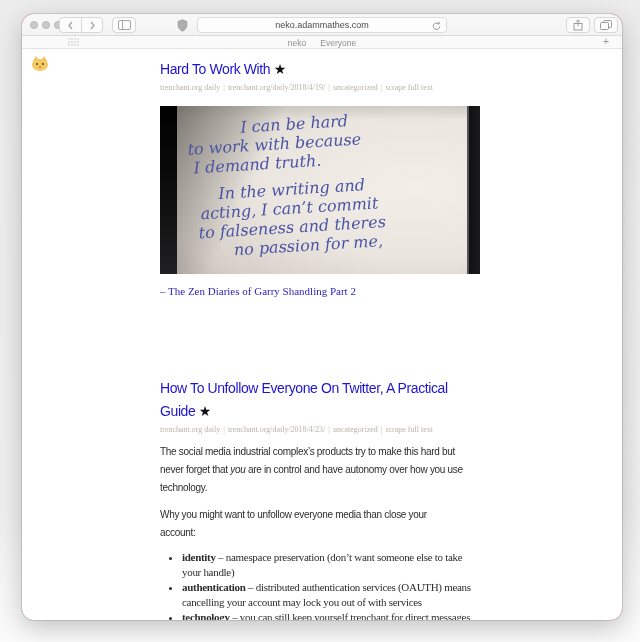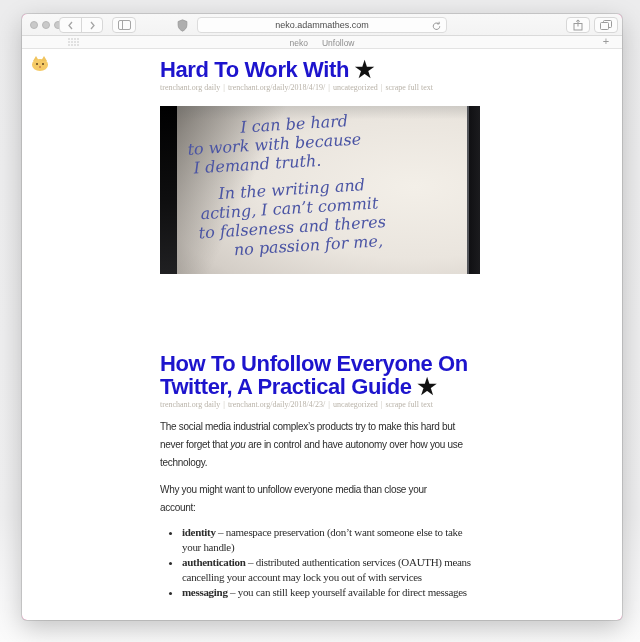--- a/index.html
+++ b/index.html
@@ -7,21 +7,21 @@
   body {
     font-family: "Liberation Sans", sans-serif;
     background: linear-gradient(180deg, #ececed 0%, #efeff0 80%, #f7f7f8 92%, #fbfbfb 100%);
     position: relative;
     overflow: hidden;
   }
 
   
   .window {
     position: absolute; left: 22px; top: 14px; width: 600px; height: 606px;
-    border-radius: 5px;
+    border-radius: 12px;
     background: #ec4899;
     box-shadow: 0 0 0 1px rgba(0,0,0,0.12), 0 8px 26px rgba(0,0,0,0.22);
     overflow: hidden;
     display: flex; flex-direction: column;
   }
 
   
   .toolbar {
     height: 22px; flex: 0 0 auto; position: relative;
     background: linear-gradient(#f8f8f8, #f3f3f3);
@@ -93,21 +93,21 @@
   .cat-head::after {
     content: ""; position: absolute; left: 7px; top: 7px; width: 2px; height: 2px;
     border-radius: 50%; background: #c77d4f;
   }
 
   .article { position: absolute; left: 138px; top: 0; width: 320px; }
 
   .post-title {
     margin-top: 9px;
     font-family: "Liberation Sans", sans-serif;
-    font-size: 22px; line-height: 23px; font-weight: bold; letter-spacing: -0.4px;
+    font-size: 14px; line-height: 23px; font-weight: normal; letter-spacing: -0.4px;
     color: #1d14cd;
   }
   .post2 .post-title { margin-top: 0; }
   .star { color: #111111; letter-spacing: 0; }
 
   .meta {
     margin-top: 2px; white-space: nowrap;
     font-family: "Liberation Serif", serif;
     font-size: 8px; color: #b9b3a9;
   }
@@ -250,21 +250,21 @@
               <circle cx="10" cy="4" r="0.7"></circle>
             <circle cx="1" cy="7" r="0.7"></circle>
               <circle cx="4" cy="7" r="0.7"></circle>
               <circle cx="7" cy="7" r="0.7"></circle>
               <circle cx="10" cy="7" r="0.7"></circle>
           </g>
         </svg>
       </span>
       <div class="fav-items">
         <span class="fav-item">neko</span>
-        <span class="fav-item">Unfollow</span>
+        <span class="fav-item">Everyone</span>
       </div>
       <span class="newtab-btn">+</span>
     </div>
 
     <div class="content">
 
       <span class="cat">
           <span class="cat-head"></span>
         </span>
 
@@ -282,34 +282,35 @@
               <div class="hw-line">I can be hard</div>
               <div class="hw-line">to work with because</div>
               <div class="hw-line">I demand truth.</div>
               <div class="hw-line">In the writing and</div>
               <div class="hw-line">acting, I can’t commit</div>
               <div class="hw-line">to falseness and theres</div>
               <div class="hw-line">no passion for me,</div>
             </div>
           </div>
 
+          <div class="caption">– The Zen Diaries of Garry Shandling Part 2</div>
         </section>
 
         <section class="post post2">
           <h1 class="post-title"><span>How To Unfollow Everyone On Twitter, A Practical Guide</span> <span class="star">★</span></h1>
           <div class="meta"><span>trenchant.org daily</span><span class="sep">|</span><span>trenchant.org/daily/2018/4/23/</span><span class="sep">|</span><span>uncategorized</span><span class="sep">|</span><span>scrape full text</span></div>
 
           <p class="body-text"><span>The social media industrial complex’s products try to make this hard but never forget that </span><em>you</em><span> are in control and have autonomy over how you use technology.</span></p>
 
           <p class="body-text question">Why you might want to unfollow everyone media than close your account:</p>
 
           <ul class="post-list">
             <li><b>identity</b><span> – namespace preservation (don’t want someone else to take your handle)</span></li>
             <li><b>authentication</b><span> – distributed authentication services (OAUTH) means cancelling your account may lock you out of with services</span></li>
-            <li><b>messaging</b><span> – you can still keep yourself available for direct messages</span></li>
+            <li><b>technology</b><span> – you can still keep yourself trenchant for direct messages</span></li>
           </ul>
         </section>
 
       </div>
     </div>
 
   </div>
 </div>
 
 </body></html>

